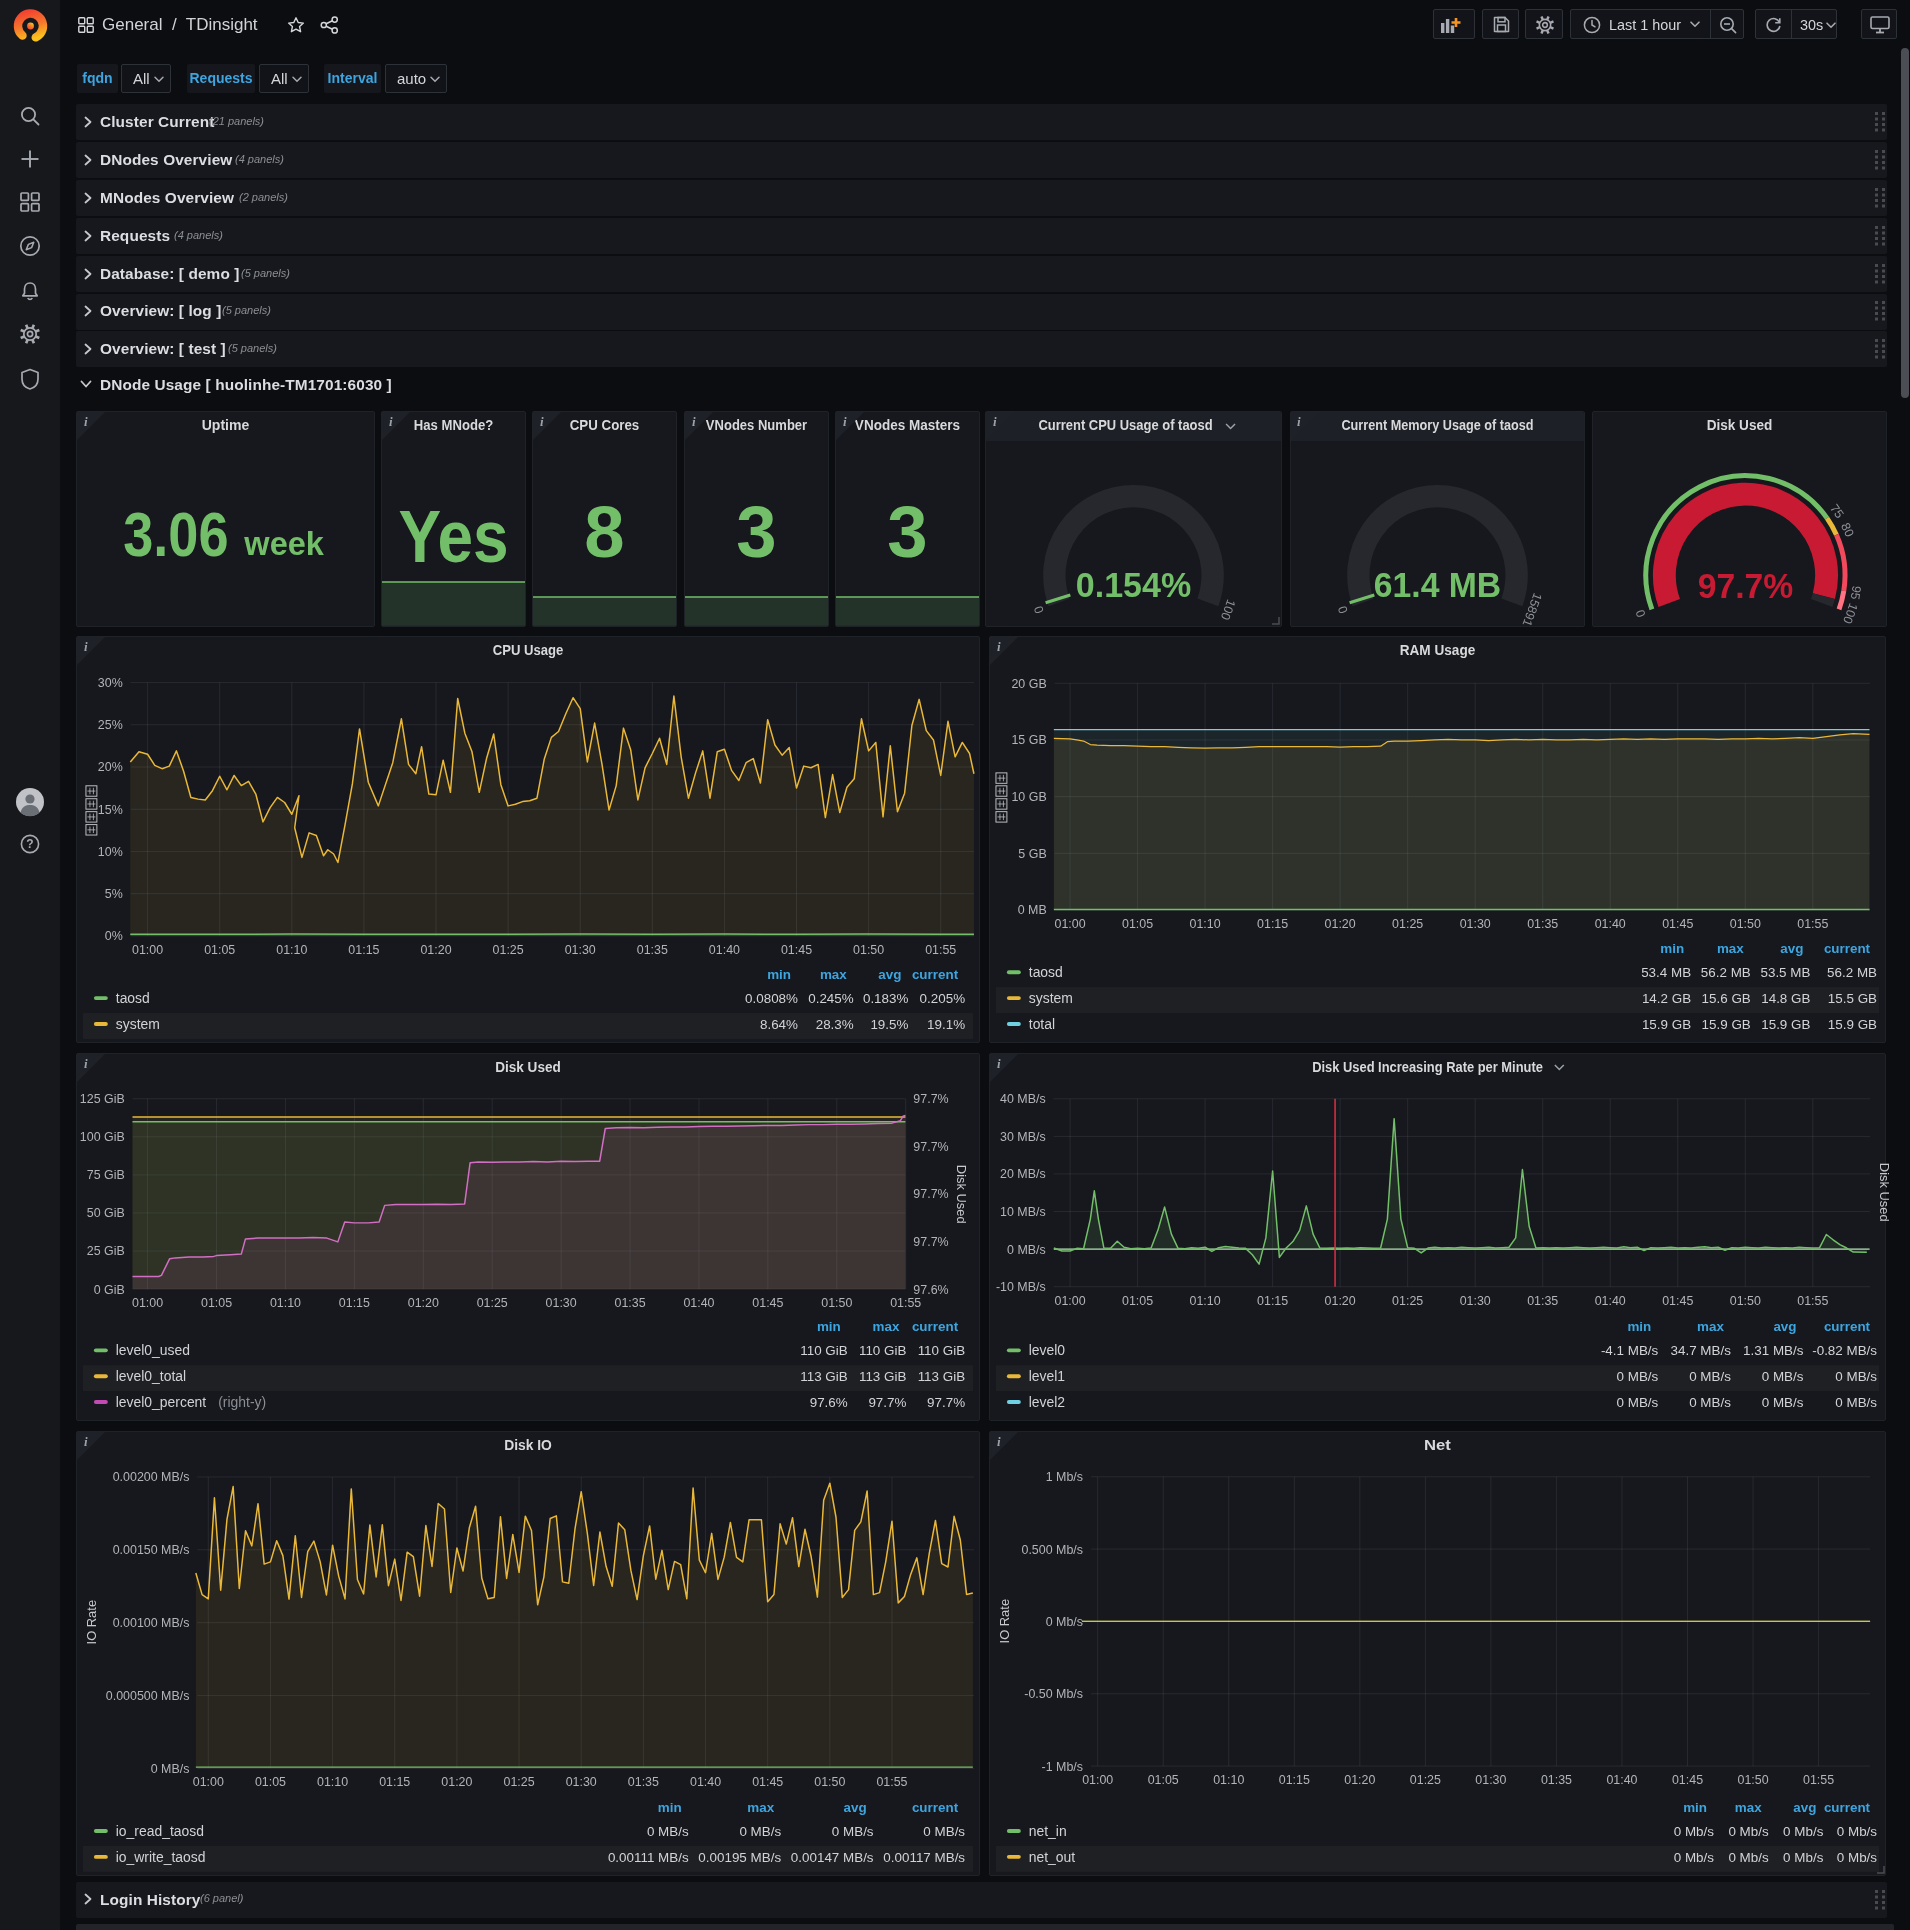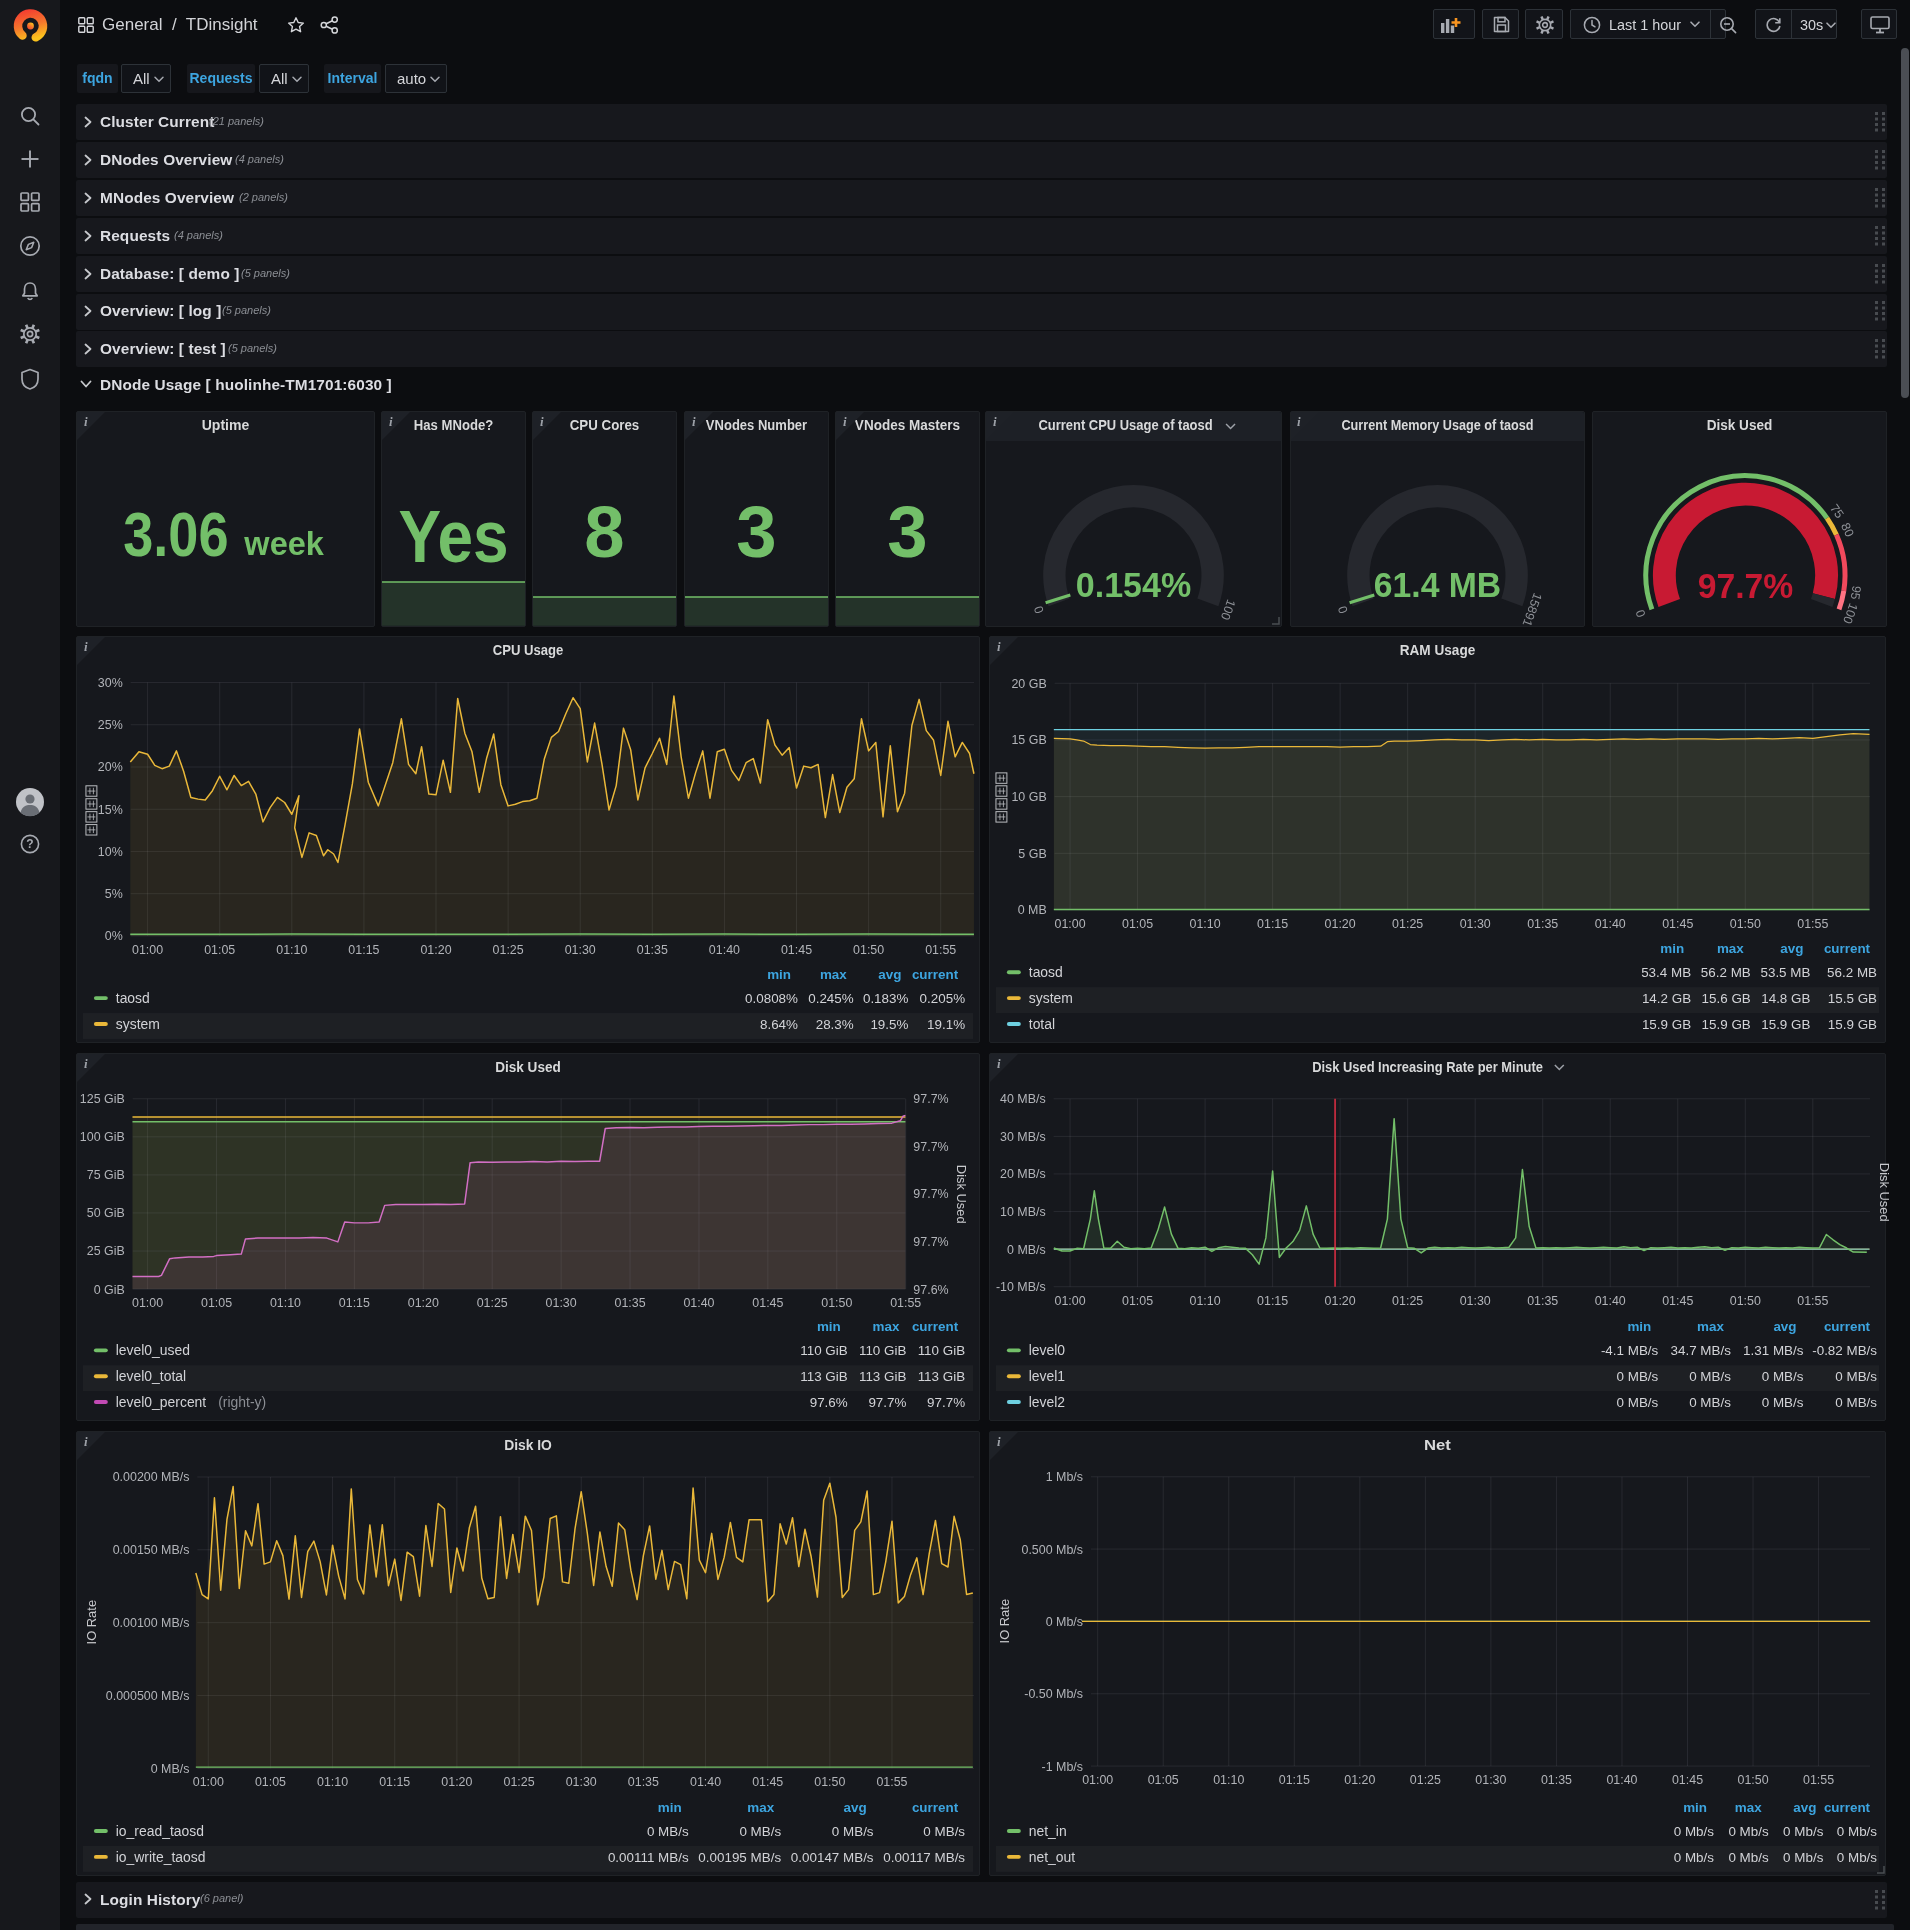--- a/index.html
+++ b/index.html
@@ -107,21 +107,21 @@
       <line x1="13.4" y1="16.7" x2="14.9" y2="20.3" stroke="#a7aab1" stroke-width="2.7"></line>
       <line x1="8.6" y1="16.7" x2="7.1" y2="20.3" stroke="#a7aab1" stroke-width="2.7"></line>
       <line x1="5.3" y1="13.4" x2="1.7" y2="14.9" stroke="#a7aab1" stroke-width="2.7"></line>
       <line x1="5.3" y1="8.6" x2="1.7" y2="7.1" stroke="#a7aab1" stroke-width="2.7"></line>
       <line x1="8.6" y1="5.3" x2="7.1" y2="1.7" stroke="#a7aab1" stroke-width="2.7"></line>
       <line x1="13.4" y1="5.3" x2="14.9" y2="1.7" stroke="#a7aab1" stroke-width="2.7"></line>
       <line x1="16.7" y1="8.6" x2="20.3" y2="7.1" stroke="#a7aab1" stroke-width="2.7"></line>
       <circle cx="11" cy="11" r="2.6" fill="none" stroke="#a7aab1" stroke-width="1.7"></circle>
     </svg>
   </div>
-<div class="abs" style="left:1570px;top:9px;width:156px;height:30px;border:1px solid #2d3238;border-radius:2px;background:#121419">
+<div class="abs" style="left:1570px;top:9px;width:174px;height:30px;border:1px solid #2d3238;border-radius:2px;background:#121419">
     <svg width="18" height="18" viewBox="0 0 18 18" style="position:absolute;left:12px;top:6px">
       <circle cx="9" cy="9" r="7.6" fill="none" stroke="#a7aab1" stroke-width="1.5"></circle>
       <path d="M9 4.5 L9 9 L12 10.8" fill="none" stroke="#a7aab1" stroke-width="1.5" stroke-linecap="round"></path>
     </svg>
     <span style="position:absolute;left:38px;top:7px;font-size:14.4px;color:#d5d6da">Last 1 hour</span>
     <span style="position:absolute;left:119px;top:11px">
       <svg width="10" height="7" viewBox="0 0 10 7">
         <path d="M1 1.2 L5 5.2 L9 1.2" fill="none" stroke="#a7aab1" stroke-width="1.6" stroke-linecap="round"></path>
       </svg>
     </span>

